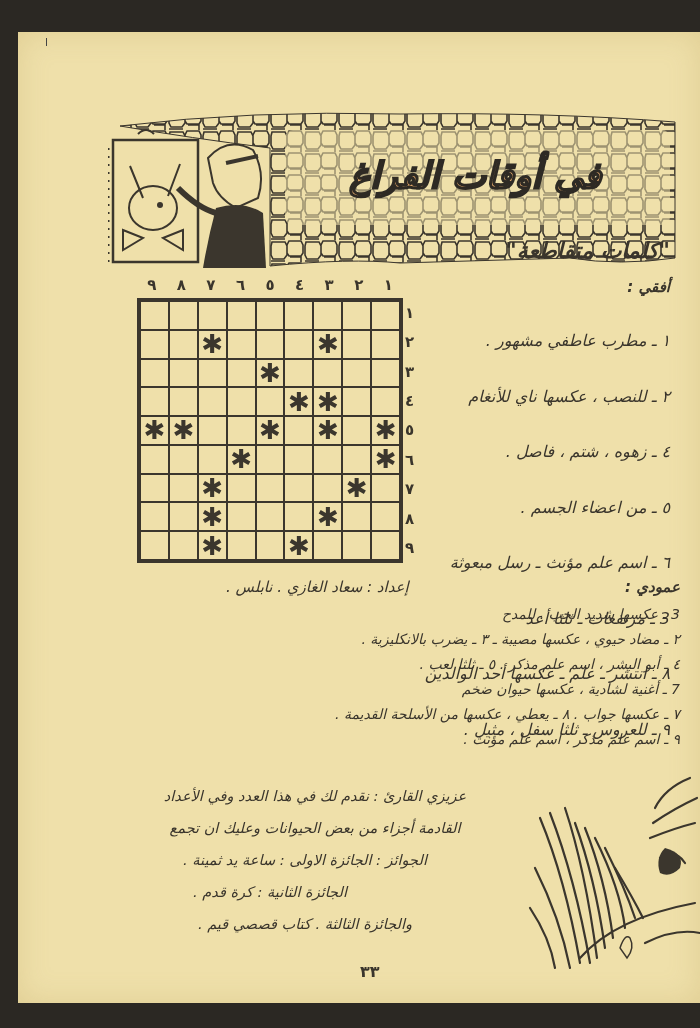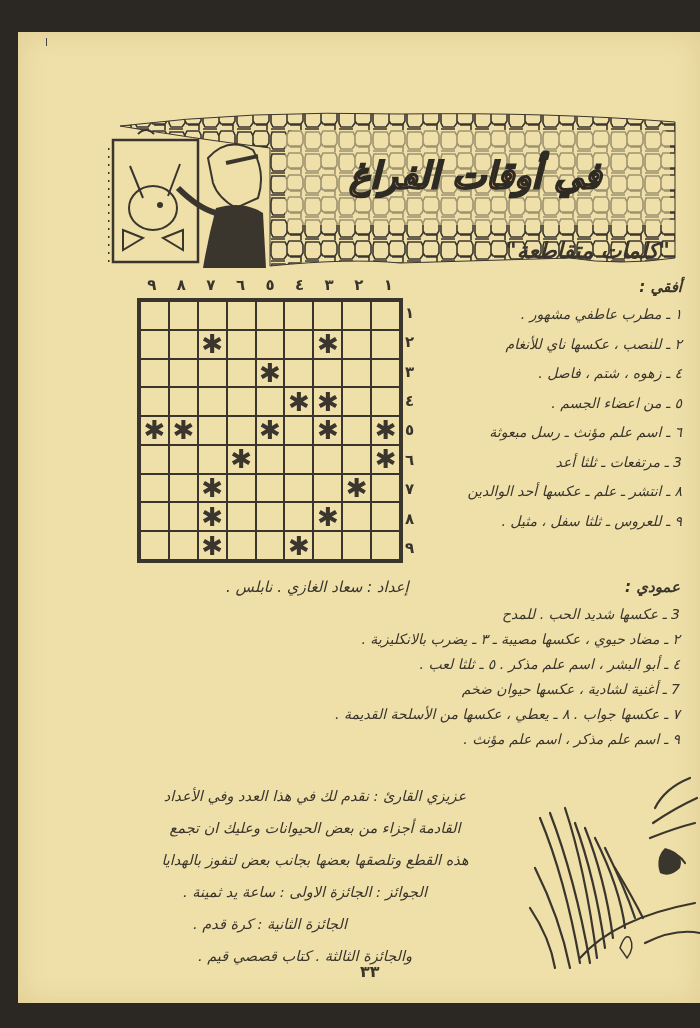--- a/index.html
+++ b/index.html
@@ -18,23 +18,23 @@
   .col-nums{position:absolute;left:137px;top:276px;width:266px;display:flex;direction:ltr;}
   .col-nums span{flex:1;text-align:center;font-size:15px;font-weight:bold;color:#3a352c;}
   .grid{position:absolute;left:137px;top:298px;width:266px;height:265px;display:grid;
         grid-template-columns:repeat(9,1fr);grid-template-rows:repeat(9,1fr);
         border:3px solid #3b362d;box-sizing:border-box;background:#efe0aa;}
   .cell{border:1.5px solid #3b362d;display:flex;align-items:center;justify-content:center;
         font-size:26px;font-weight:bold;color:#3b362d;line-height:1;}
   .row-nums{position:absolute;left:405px;top:298px;width:18px;height:265px;display:flex;flex-direction:column;}
   .row-nums span{flex:1;display:flex;align-items:center;font-size:15px;font-weight:bold;color:#3a352c;}
   
-  .across{position:absolute;left:420px;top:278px;width:262px;direction:rtl;color:#3a352c;}
+  .across{position:absolute;left:408px;top:278px;width:262px;direction:rtl;color:#3a352c;}
   .across .hdr{font-size:15px;font-style:italic;font-weight:bold;height:22px;}
-  .across .clue{font-size:14px;font-style:italic;height:29.5px;line-height:29.5px;white-space:nowrap;}
+  .across .clue{font-size:16px;font-style:italic;height:29.5px;line-height:29.5px;white-space:nowrap;margin-top:26px;}
   .down{position:absolute;left:100px;top:572px;width:580px;direction:rtl;color:#3a352c;}
   .down .hdr-row{display:flex;justify-content:space-between;height:30px;align-items:center;}
   .down .hdr{font-size:15px;font-style:italic;font-weight:bold;}
   .down .credit{font-size:15px;font-style:italic;margin-left:0;}
   .down .clue{font-size:14px;font-style:italic;height:25px;line-height:25px;white-space:nowrap;padding-right:0;}
   .note{position:absolute;left:100px;top:780px;width:430px;direction:rtl;color:#3a352c;text-align:center;}
   .note .line{font-size:14.5px;font-style:italic;height:32px;line-height:32px;white-space:nowrap;}
   .note .prize{font-size:14.5px;font-style:italic;height:32px;line-height:32px;white-space:nowrap;}
   .page-num{position:absolute;left:360px;top:962px;font-size:16px;font-weight:bold;color:#3a352c;letter-spacing:8px;}
   .lion{position:absolute;left:525px;top:768px;width:175px;height:205px;}
@@ -236,21 +236,20 @@
   <div class="clue">٢ ـ مضاد حيوي ، عكسها مصيبة ـ ٣ ـ يضرب بالانكليزية .</div>
   <div class="clue">٤ ـ أبو البشر ، اسم علم مذكر . ٥ ـ ثلثا لعب .</div>
   <div class="clue">7 ـ أغنية لشادية ، عكسها حيوان ضخم</div>
   <div class="clue">٧ ـ عكسها جواب . ٨ ـ يعطي ، عكسها من الأسلحة القديمة .</div>
   <div class="clue">٩ ـ اسم علم مذكر ، اسم علم مؤنث .</div>
 </div>
 
 <div class="note">
   <div class="line">عزيزي القارئ : نقدم لك في هذا العدد وفي الأعداد</div>
   <div class="line">القادمة أجزاء من بعض الحيوانات وعليك ان تجمع</div>
-  <div class="line">هذه القطع وتلصقها بعضها بجانب بعض لتفوز بالهدايا</div>
   <div class="prize" style="padding-right:20px">الجوائز : الجائزة الاولى : ساعة يد ثمينة .</div>
   <div class="prize" style="padding-right:90px">الجائزة الثانية : كرة قدم .</div>
   <div class="prize" style="padding-right:20px">والجائزة الثالثة . كتاب قصصي قيم .</div>
 </div>
 
 <div class="page-num">٣٣</div>
 
 <svg class="lion" width="175" height="205" viewBox="0 0 175 205">
   <g stroke="#3b362d" stroke-width="2.2" fill="none" stroke-linecap="round">
     <path d="M15 50 Q40 110 55 195"></path>

